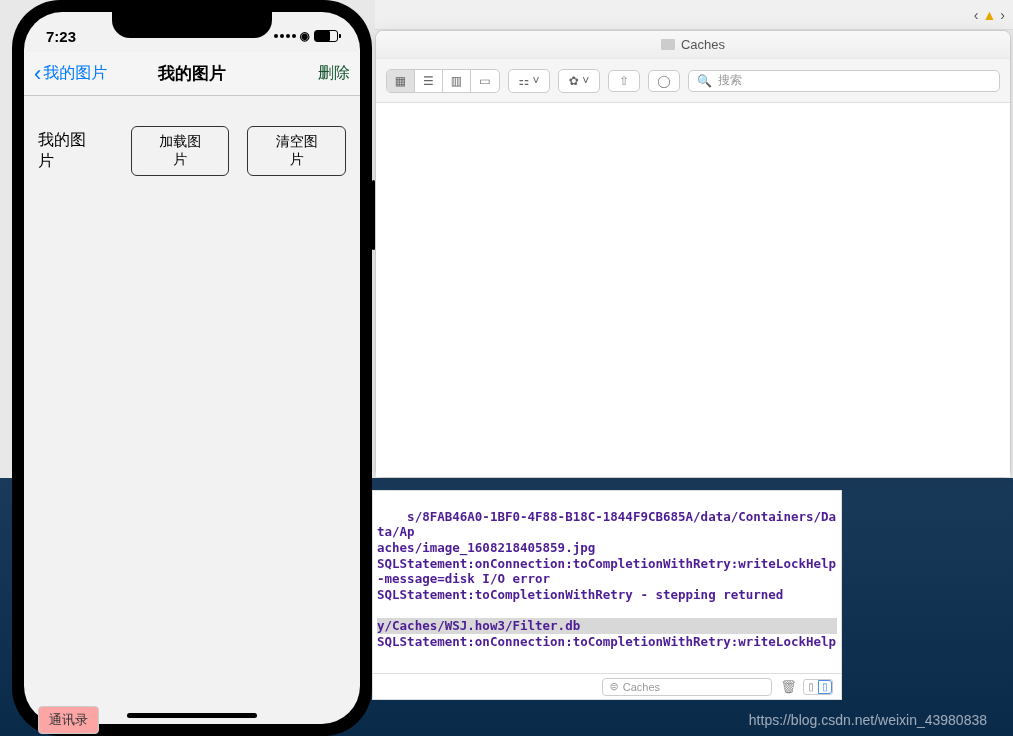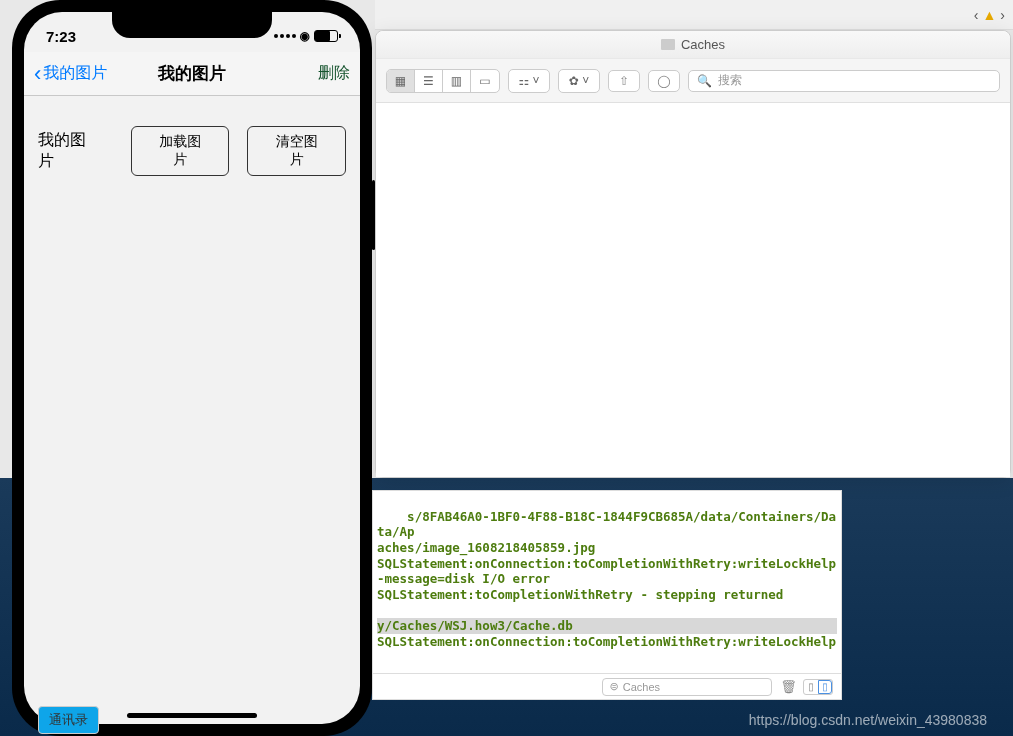--- a/index.html
+++ b/index.html
@@ -133,21 +133,21 @@
       transform: translateX(-50%);
       width: 130px;
       height: 5px;
       background: #000;
       border-radius: 3px;
     }
     .tooltip {
       position: absolute;
       bottom: 2px;
       left: 38px;
-      background: #0ea5e9;
+      background: #fca5a5;
       border: 1px solid #ccc;
       border-radius: 4px;
       padding: 4px 10px;
       font-size: 13px;
       color: #333;
       z-index: 20;
     }
 
     
     .xcode-top {
@@ -265,21 +265,21 @@
       background: #fff;
       display: flex;
       flex-direction: column;
       border: 1px solid #ddd;
     }
     .console-log {
       flex: 1;
       font-family: "SF Mono", "Menlo", monospace;
       font-size: 12.5px;
       font-weight: bold;
-      color: #4d7c0f;
+      color: #4c1d95;
       overflow: hidden;
       line-height: 1.25;
       padding: 2px 4px;
       white-space: pre-wrap;
       word-break: break-all;
     }
     .log-highlight {
       background: #d8d8d8;
       display: block;
     }
@@ -368,21 +368,21 @@
 </div>
 
 <div class="console">
   <div class="console-log">
     <span>s/8FAB46A0-1BF0-4F88-B18C-1844F9CB685A/data/Containers/Data/Ap</span>
 <span>aches/image_1608218405859.jpg</span>
 <span>SQLStatement:onConnection:toCompletionWithRetry:writeLockHelp</span>
 <span>-message=disk I/O error</span>
 <span>SQLStatement:toCompletionWithRetry - stepping returned</span>
 <span></span>
-<span class="log-highlight">y/Caches/WSJ.how3/Cache.db</span><span>SQLStatement:onConnection:toCompletionWithRetry:writeLockHelp</span>
+<span class="log-highlight">y/Caches/WSJ.how3/Filter.db</span><span>SQLStatement:onConnection:toCompletionWithRetry:writeLockHelp</span>
 
   </div>
   <div class="console-footer">
     <div class="filter-field">
       <span>⊜</span>
       <span>Caches</span>
     </div>
     <div class="cf-icons">
       <span>🗑</span>
       <div class="cf-view">

